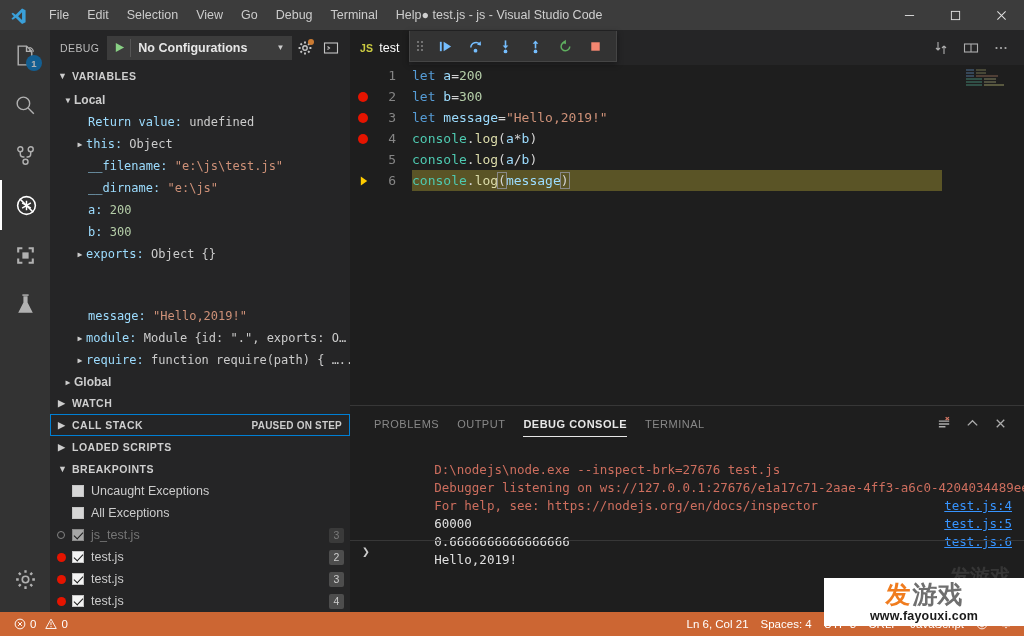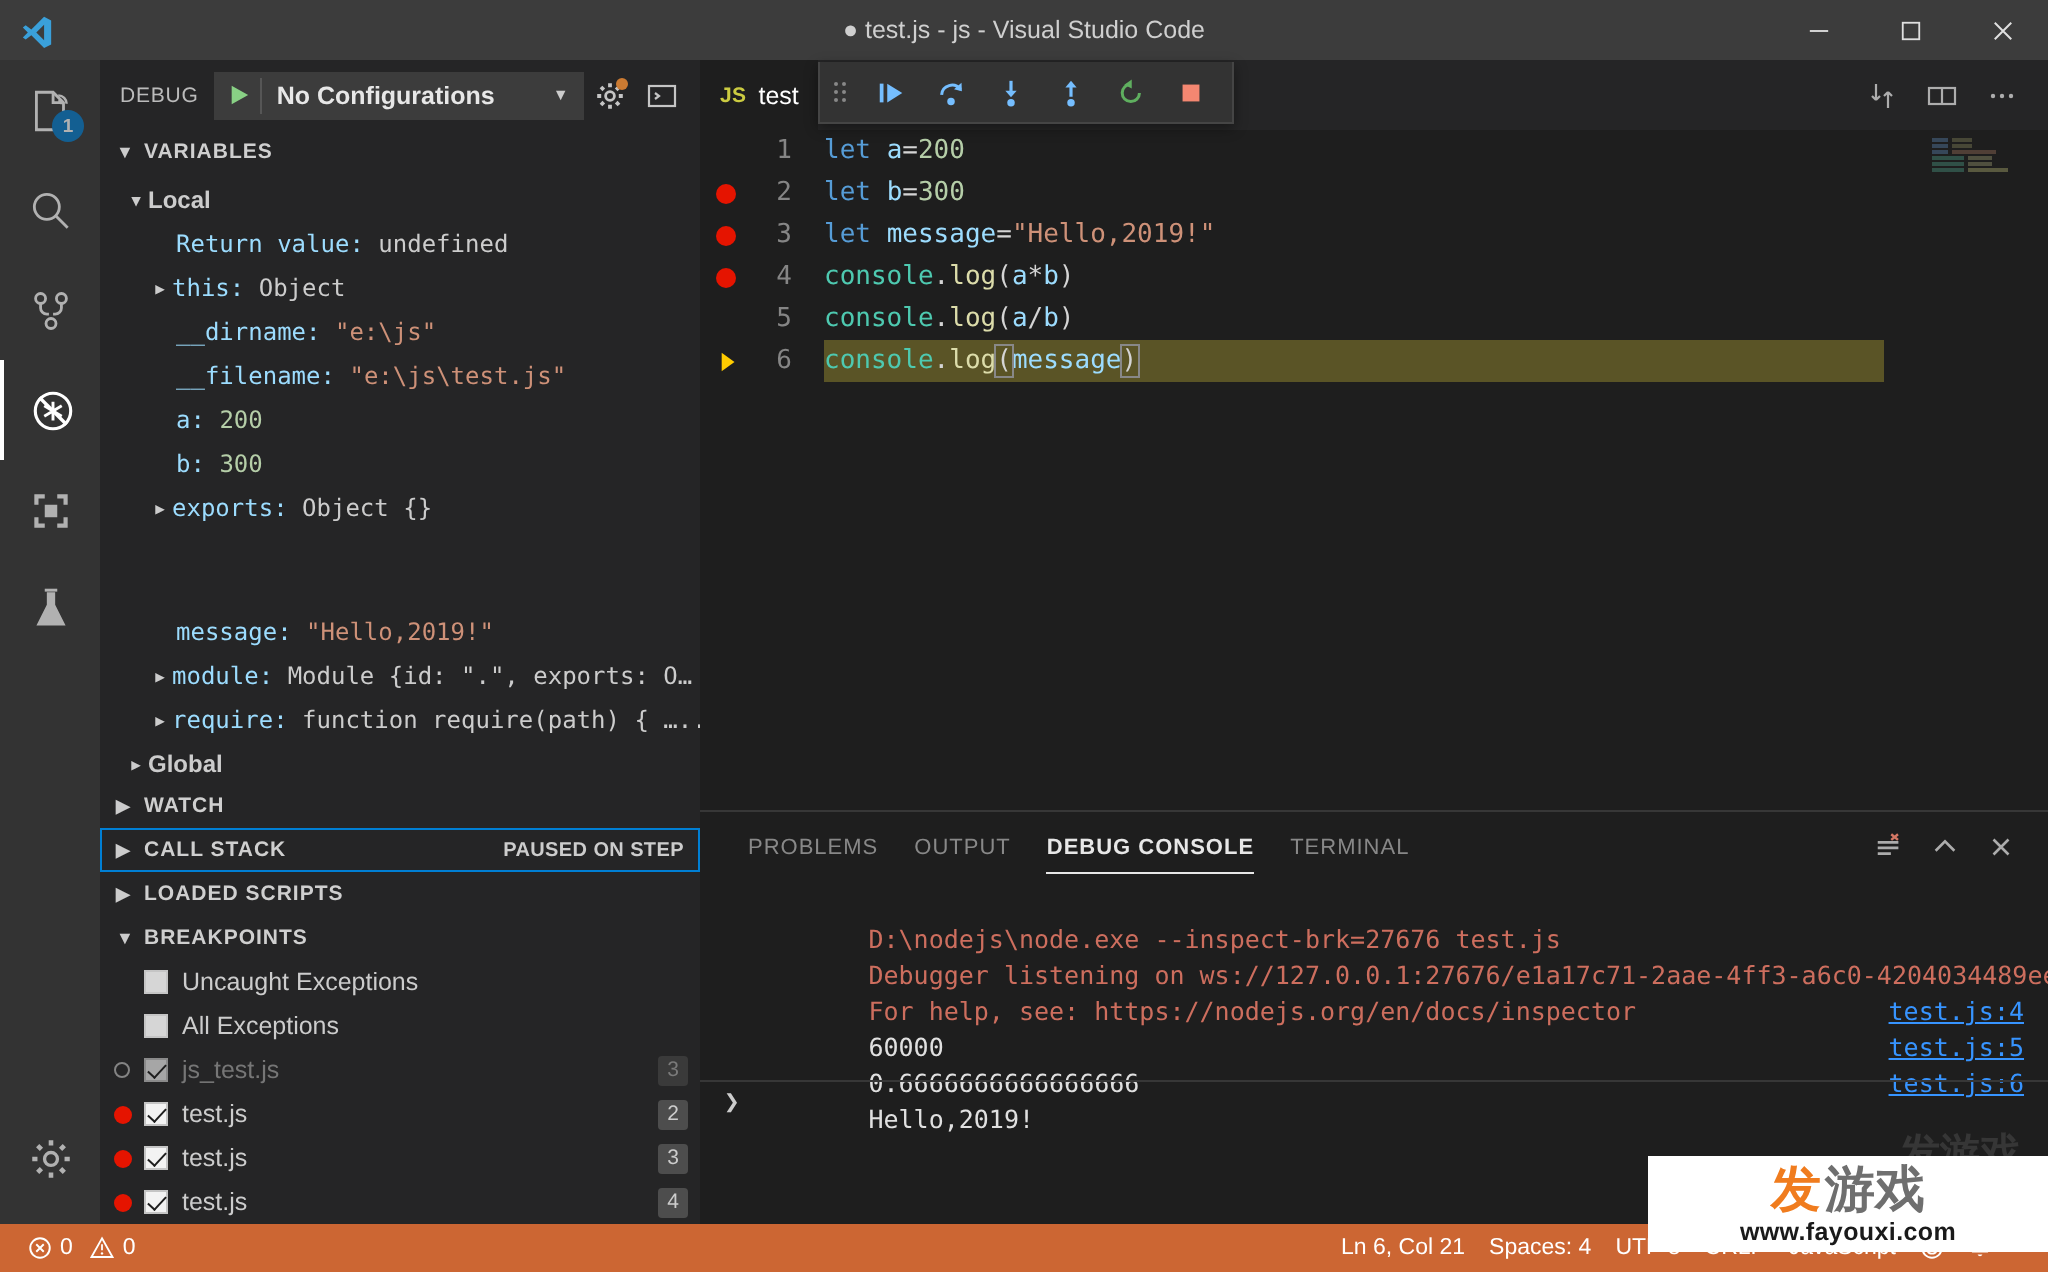--- a/index.html
+++ b/index.html
@@ -213,21 +213,21 @@
   .console-input .chev { color:#cccccc; font-size:13px; font-weight:bold; font-family:"DejaVu Sans Mono",monospace; }
 
   
   .statusbar {
     position:absolute; left:0; bottom:0; width:1024px; height:24px;
     background:#cc6633; display:flex; align-items:center; color:#ffffff; font-size:11.5px;
   }
   .sb-left { display:flex; align-items:center; padding-left:8px; }
   .sb-item { display:flex; align-items:center; gap:4px; padding:0 6px; height:24px; }
   .sb-item svg { width:12px; height:12px; fill:#ffffff; }
-  .sb-right { margin-left:auto; display:flex; align-items:center; padding-right:22px; }
+  .sb-right { margin-left:auto; display:flex; align-items:center; padding-right:6px; }
 
   
   .watermark {
     position:absolute; right:0; bottom:10px; width:200px; height:48px;
     background:#ffffff; display:flex; flex-direction:column; align-items:center;
     justify-content:center; z-index:60; pointer-events:none;
   }
   .wm-top { display:flex; align-items:baseline; gap:2px; line-height:1; }
   .wm-a { color:#f07c1e; font-size:25px; font-weight:bold; font-family:"DejaVu Sans", sans-serif; }
   .wm-b { color:#6f6f6f; font-size:25px; font-weight:bold; font-family:"DejaVu Sans", sans-serif; }
@@ -241,20 +241,30 @@
 </head>
 <body>
 
 <div class="app">
 
   <div class="titlebar">
     <div class="vs-logo">
       <svg viewBox="0 0 24 24">
           <path d="M17 2 L8 11 L4 8 L2 9.5 L5.5 13 L2 16.5 L4 18 L8 15 L17 24 L22 21.5 V4.5 Z M17 7.5 V18.5 L11.5 13 Z" fill="#3aa0da"></path>
         </svg>
+    </div>
+    <div class="menu">
+      <div class="menu-item"><span>File</span></div>
+      <div class="menu-item"><span>Edit</span></div>
+      <div class="menu-item"><span>Selection</span></div>
+      <div class="menu-item"><span>View</span></div>
+      <div class="menu-item"><span>Go</span></div>
+      <div class="menu-item"><span>Debug</span></div>
+      <div class="menu-item"><span>Terminal</span></div>
+      <div class="menu-item"><span>Help</span></div>
     </div>
     <div class="title-center">● test.js - js - Visual Studio Code</div>
     <div class="win-ctrls">
       <div class="win-btn">
         <svg viewBox="0 0 12 12">
             <path d="M1 6 H11" stroke="#e0e0e0" stroke-width="1"></path>
           </svg>
       </div>
       <div class="win-btn">
         <svg viewBox="0 0 12 12">
@@ -364,28 +374,28 @@
         <span>&nbsp;</span>
         <span class="vval kw">undefined</span>
       </div>
       <div class="var-row" style="padding-left:24px;">
         <span class="var-twisty">▶</span>
         <span class="vname">this:</span>
         <span>&nbsp;</span>
         <span class="vval kw">Object</span>
       </div>
       <div class="var-row" style="padding-left:38px;">
+        <span class="vname">__filename:</span>
+        <span>&nbsp;</span>
+        <span class="vval str">"e:\js\test.js"</span>
+      </div>
+      <div class="var-row" style="padding-left:38px;">
         <span class="vname">__dirname:</span>
         <span>&nbsp;</span>
         <span class="vval str">"e:\js"</span>
-      </div>
-      <div class="var-row" style="padding-left:38px;">
-        <span class="vname">__filename:</span>
-        <span>&nbsp;</span>
-        <span class="vval str">"e:\js\test.js"</span>
       </div>
       <div class="var-row" style="padding-left:38px;">
         <span class="vname">a:</span>
         <span>&nbsp;</span>
         <span class="vval num">200</span>
       </div>
       <div class="var-row" style="padding-left:38px;">
         <span class="vname">b:</span>
         <span>&nbsp;</span>
         <span class="vval num">300</span>

